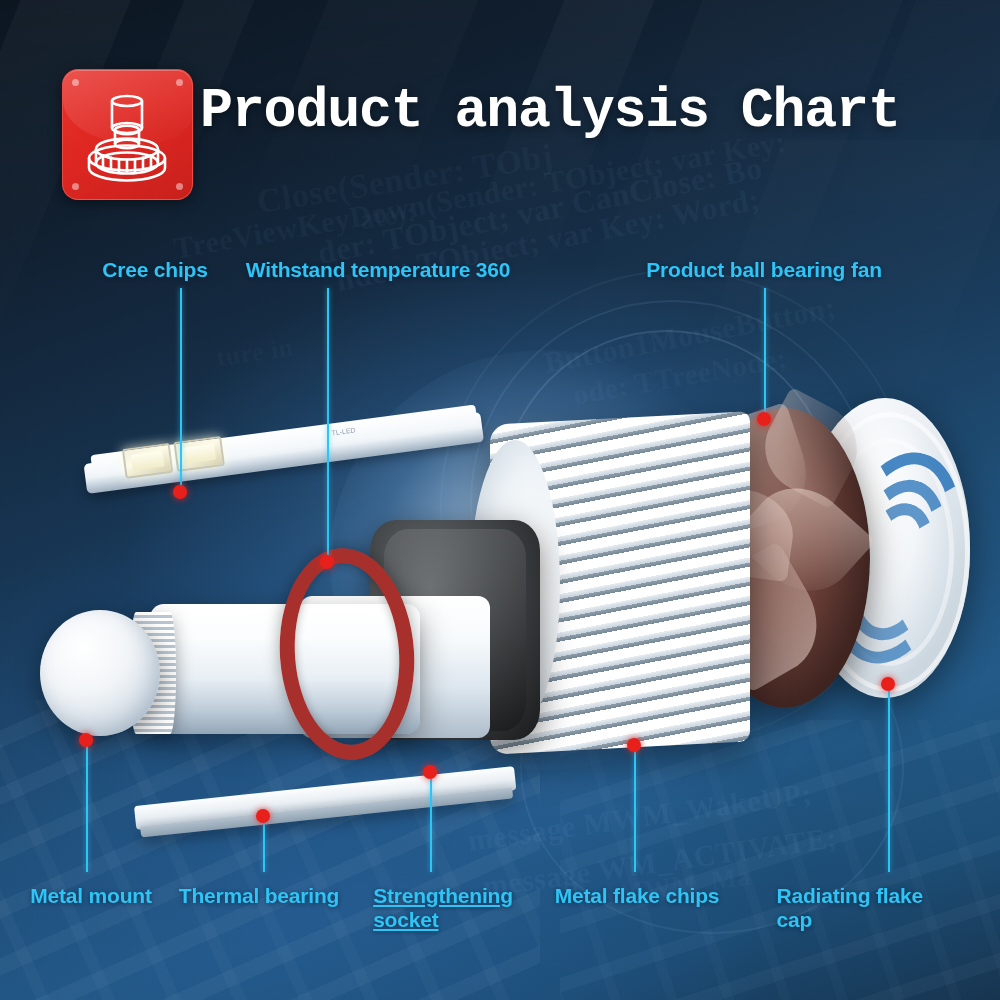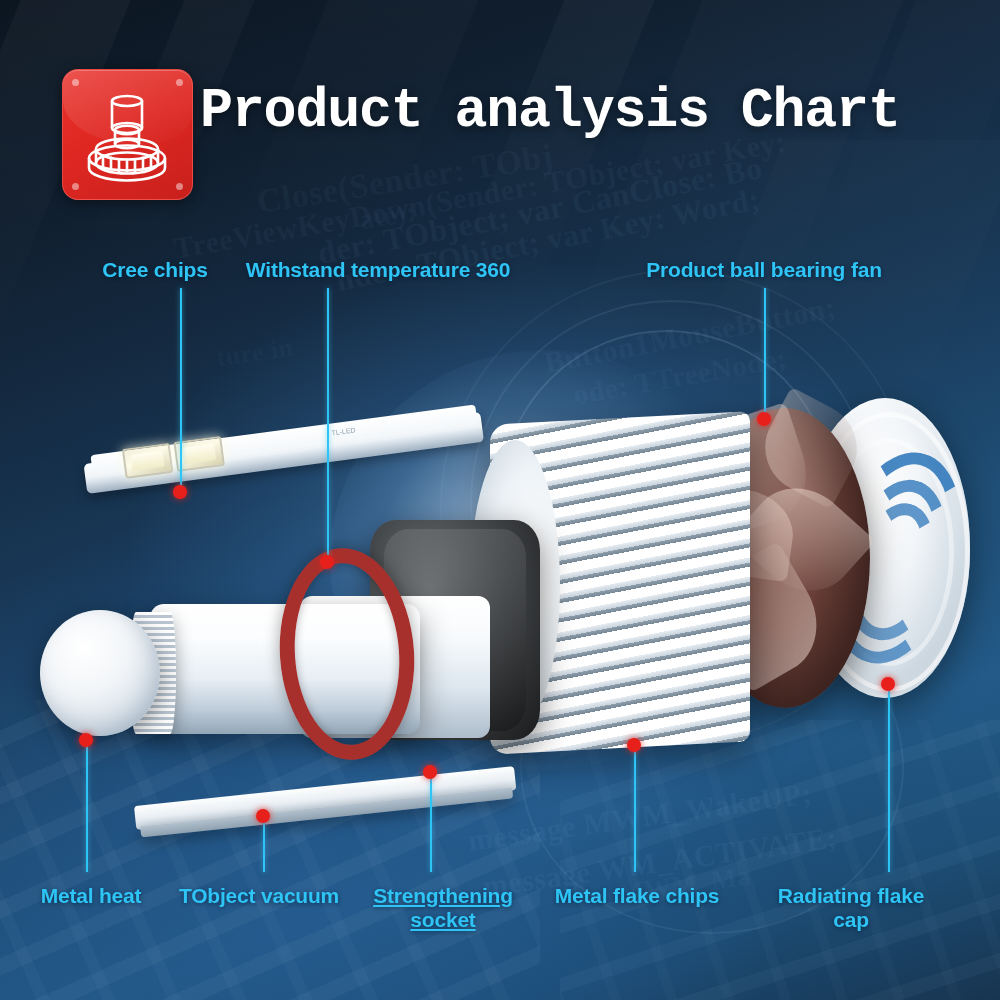--- a/index.html
+++ b/index.html
@@ -45,21 +45,21 @@
     text-shadow:0 2px 10px rgba(0,0,0,.45);
     font-family:Liberation Mono, monospace;
   }
 
   
   .lbl{
     position:absolute;color:#2ec4f5;font-size:21px;font-weight:700;
     letter-spacing:-.2px;line-height:1.12;
     text-shadow:0 1px 4px rgba(0,20,40,.55);
   }
-  .lbl.c{text-align:center;transform:translateX(-50%);}
+  .lbl.c{text-align:left;transform:translateX(-50%);}
   .lead{position:absolute;width:2px;background:#2ec4f5;box-shadow:0 0 5px rgba(46,196,245,.7);}
   .dot{position:absolute;width:14px;height:14px;border-radius:50%;
        background:#e8201c;transform:translate(-50%,-50%);
        box-shadow:0 0 7px rgba(235,32,28,.85);}
 
   
   .part{position:absolute;}
   .chipboard{
     left:86px;top:452px;width:400px;height:62px;
     transform:rotate(-7.5deg);transform-origin:left center;
@@ -275,24 +275,24 @@
       <div class="dot" style="left: 180px; top: 492px; background: rgb(232, 32, 28);"></div>
       <div class="lbl c" style="left: 155px; top: 258px; color: rgb(46, 196, 245); white-space: pre-line;">Cree chips</div>
       <div class="lead" style="left: 327px; top: 288px; height: 274px;"></div>
       <div class="dot" style="left: 327px; top: 562px; background: rgb(232, 32, 28);"></div>
       <div class="lbl c" style="left: 370px; top: 258px; color: rgb(46, 196, 245); white-space: pre-line; margin-left: 8px;">Withstand temperature 360</div>
       <div class="lead" style="left: 764px; top: 288px; height: 131px;"></div>
       <div class="dot" style="left: 764px; top: 419px; background: rgb(232, 32, 28);"></div>
       <div class="lbl c" style="left: 764px; top: 258px; color: rgb(46, 196, 245); white-space: pre-line;">Product ball bearing fan</div>
       <div class="lead" style="left: 86px; top: 740px; height: 132px;"></div>
       <div class="dot" style="left: 86px; top: 740px; background: rgb(232, 32, 28);"></div>
-      <div class="lbl c" style="left: 91px; top: 884px; color: rgb(46, 196, 245); white-space: pre-line;">Metal heat</div>
+      <div class="lbl c" style="left: 91px; top: 884px; color: rgb(46, 196, 245); white-space: pre-line;">Metal mount</div>
       <div class="lead" style="left: 263px; top: 816px; height: 56px;"></div>
       <div class="dot" style="left: 263px; top: 816px; background: rgb(232, 32, 28);"></div>
-      <div class="lbl c" style="left: 259px; top: 884px; color: rgb(46, 196, 245); white-space: pre-line;">TObject vacuum</div>
+      <div class="lbl c" style="left: 259px; top: 884px; color: rgb(46, 196, 245); white-space: pre-line;">Thermal bearing</div>
       <div class="lead" style="left: 430px; top: 772px; height: 100px;"></div>
       <div class="dot" style="left: 430px; top: 772px; background: rgb(232, 32, 28);"></div>
       <div class="lbl c" style="left: 443px; top: 884px; color: rgb(46, 196, 245); white-space: pre-line; text-decoration: underline;">Strengthening
 socket</div>
       <div class="lead" style="left: 634px; top: 745px; height: 127px;"></div>
       <div class="dot" style="left: 634px; top: 745px; background: rgb(232, 32, 28);"></div>
       <div class="lbl c" style="left: 637px; top: 884px; color: rgb(46, 196, 245); white-space: pre-line;">Metal flake chips</div>
       <div class="lead" style="left: 888px; top: 684px; height: 188px;"></div>
       <div class="dot" style="left: 888px; top: 684px; background: rgb(232, 32, 28);"></div>
       <div class="lbl c" style="left: 851px; top: 884px; color: rgb(46, 196, 245); white-space: pre-line;">Radiating flake cap</div>

